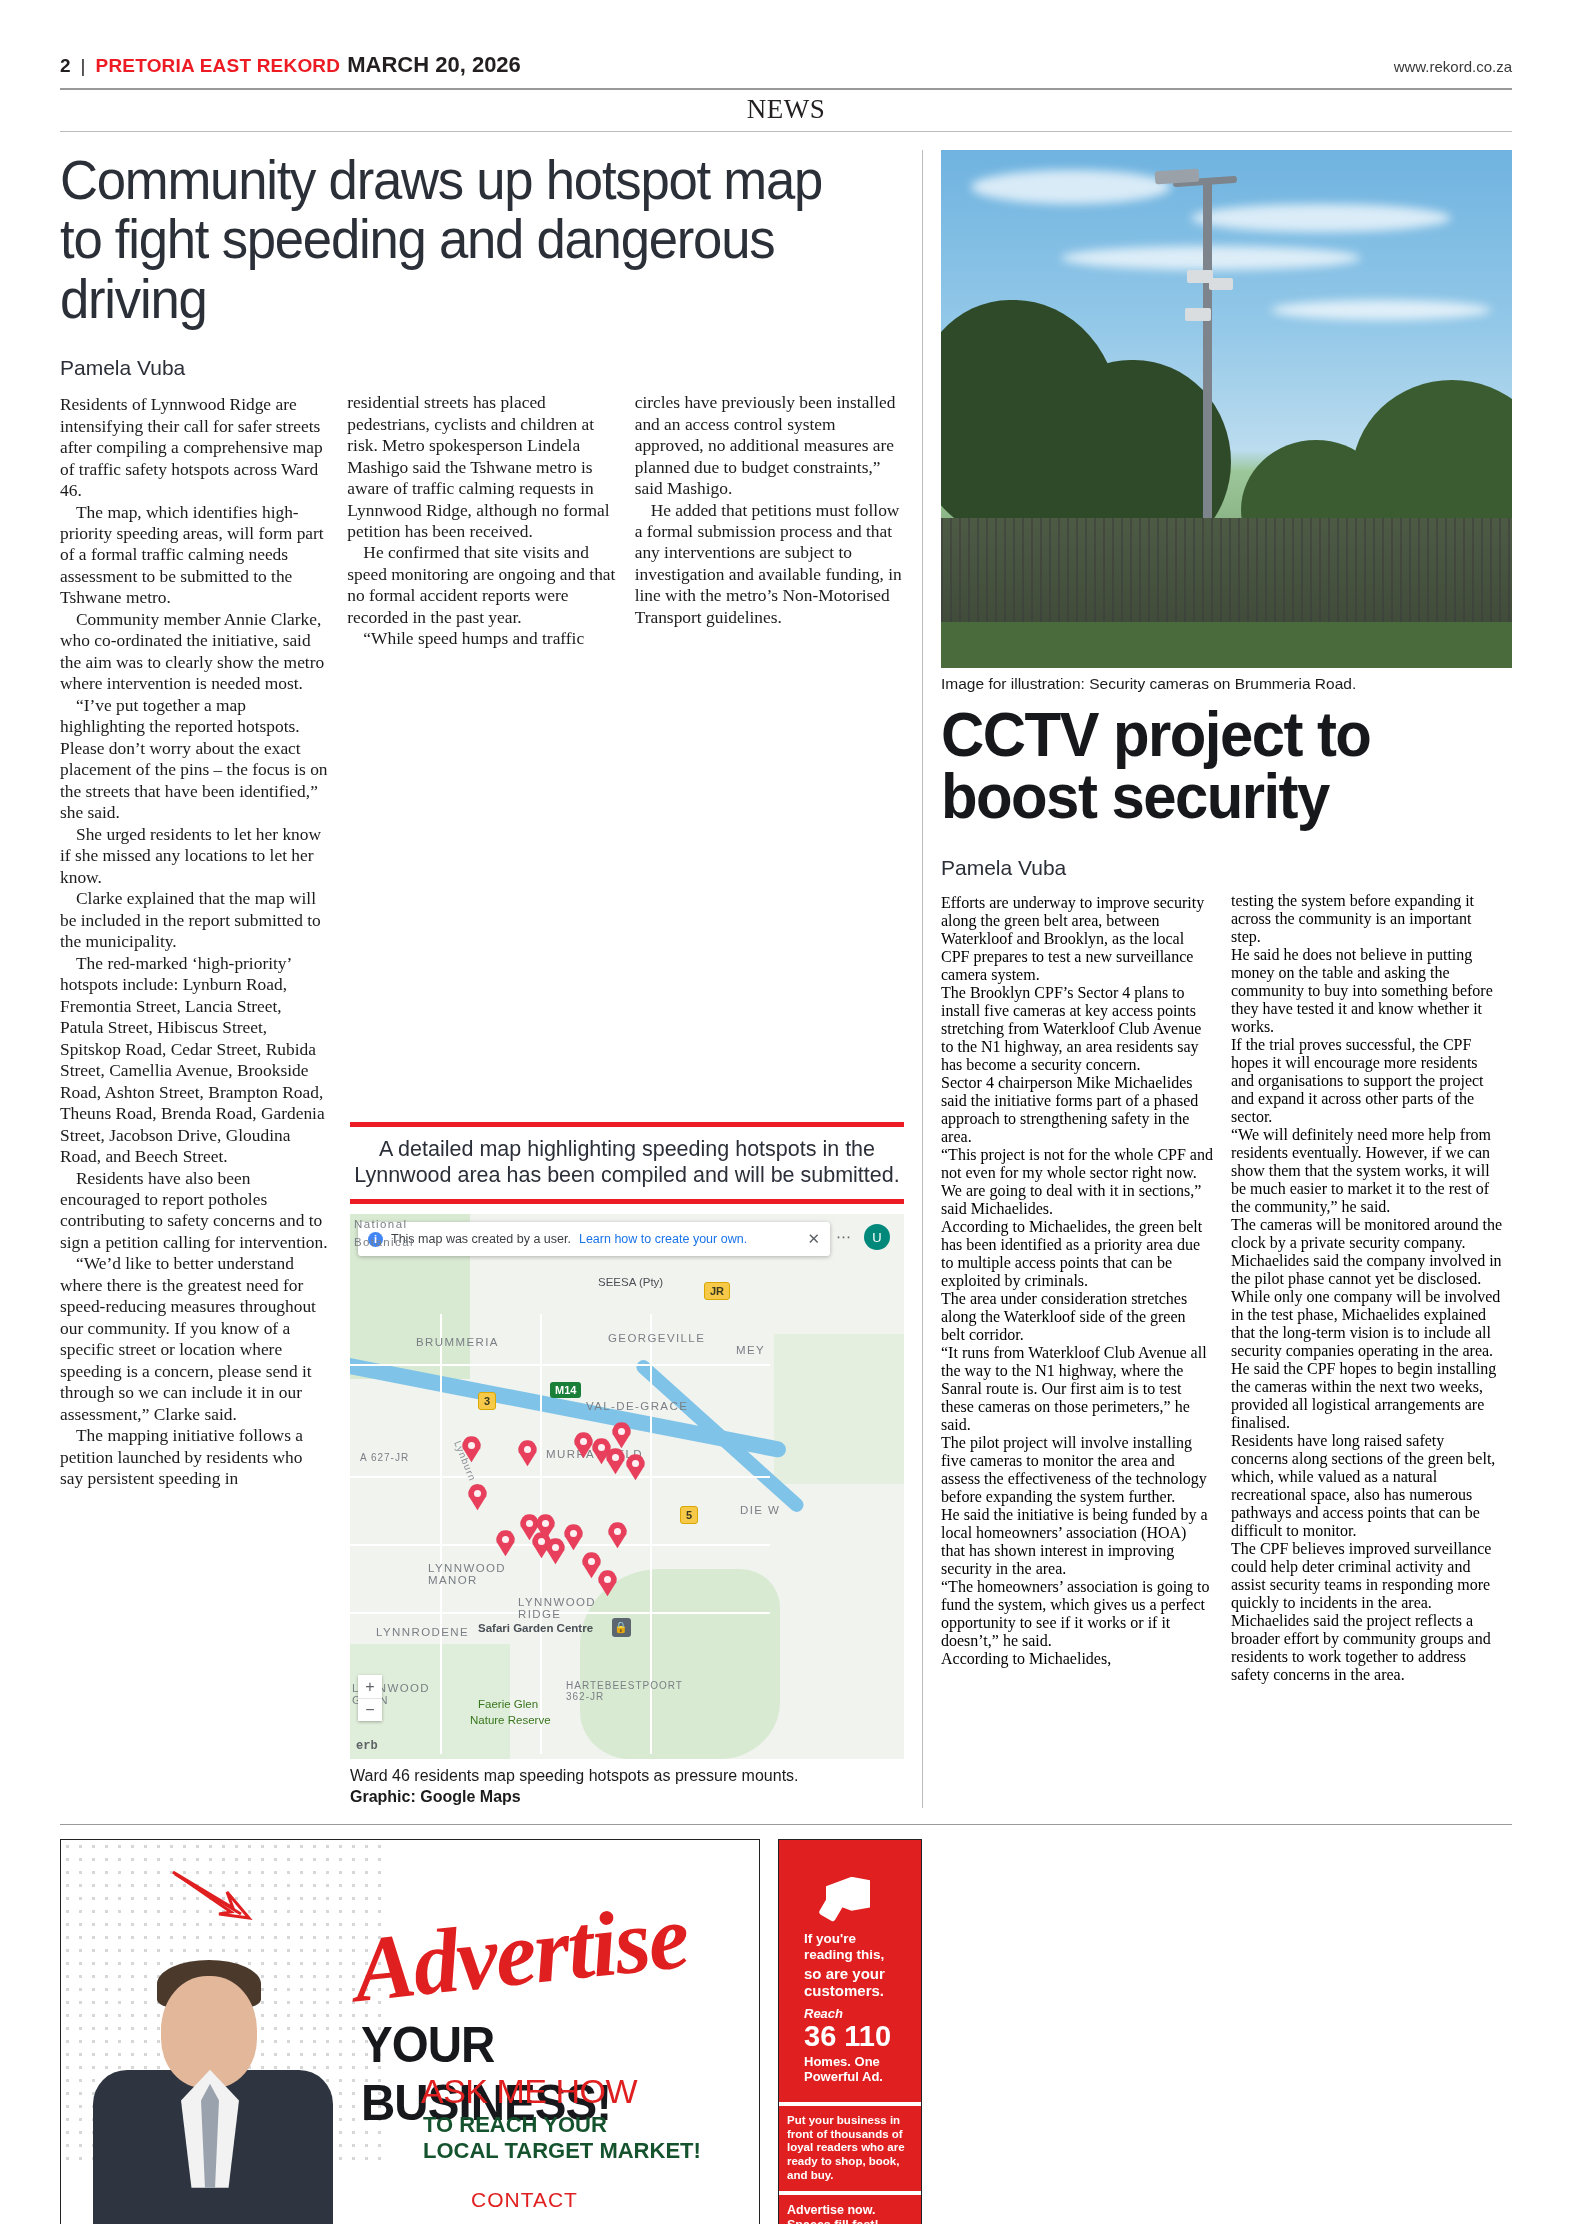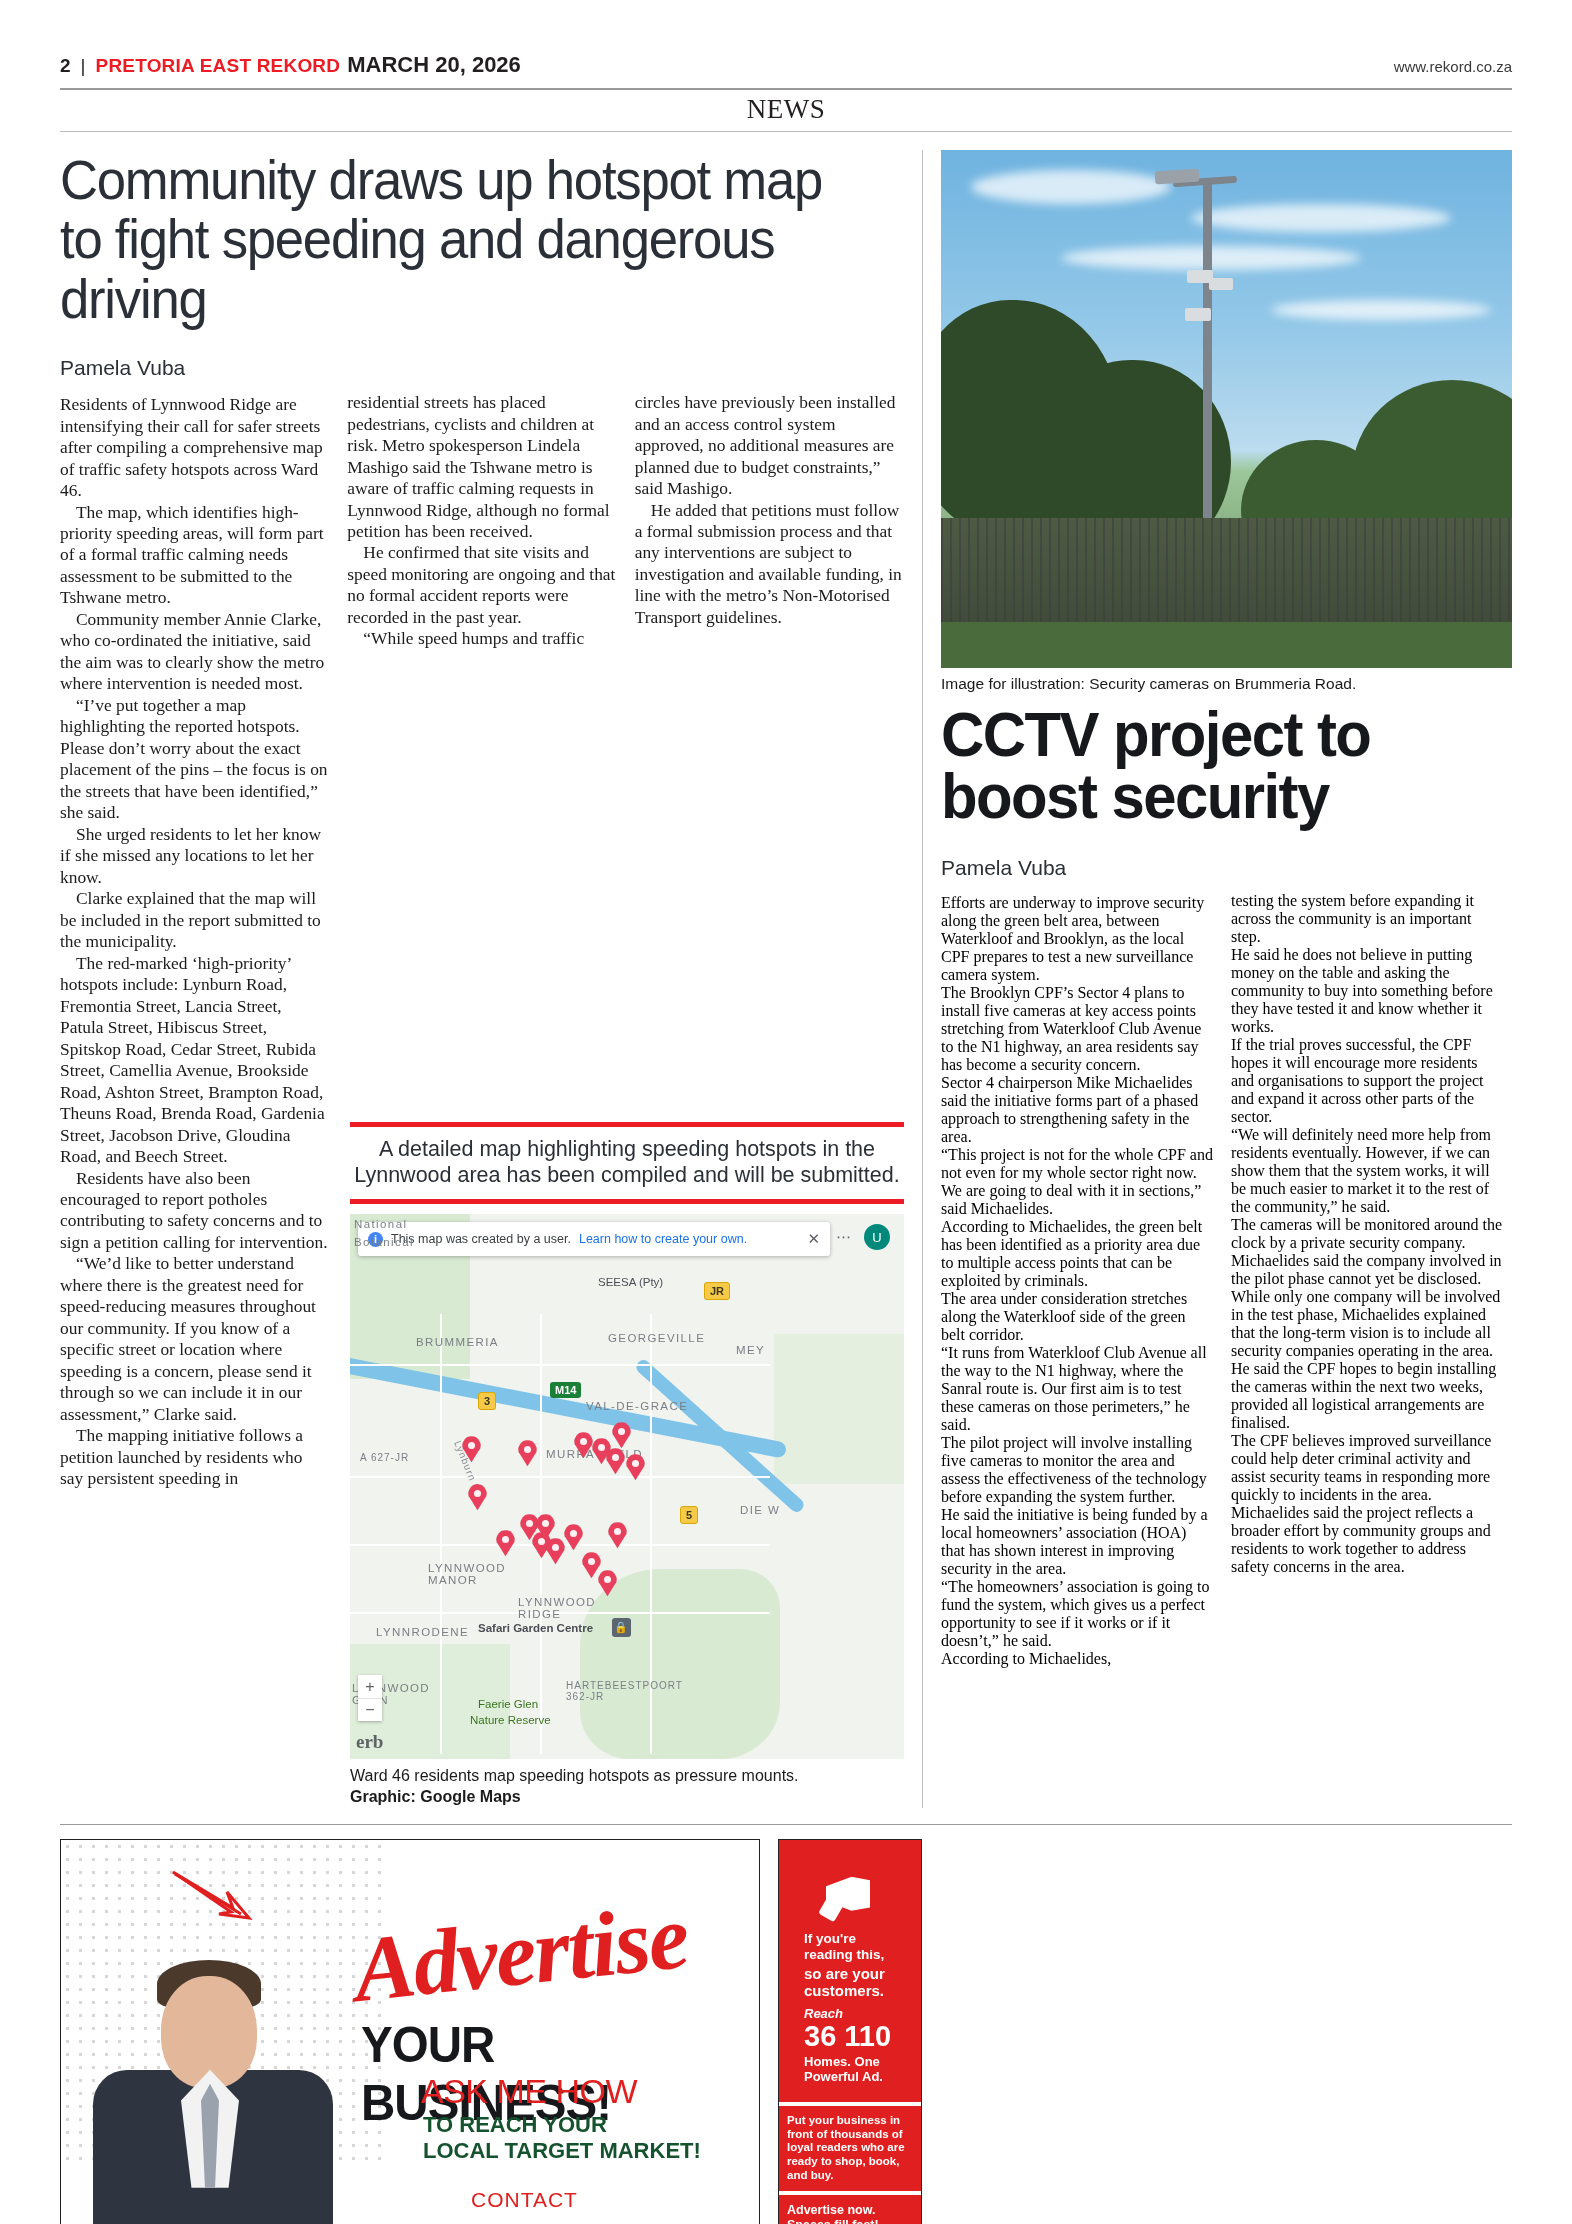--- a/index.html
+++ b/index.html
@@ -103,21 +103,21 @@
     position: absolute; width: 19px; height: 26px;
     background: #e8405c;
     border-radius: 50% 50% 50% 50% / 42% 42% 58% 58%;
     clip-path: polygon(50% 100%, 4% 46%, 0 30%, 8% 10%, 28% 0, 72% 0, 92% 10%, 100% 30%, 96% 46%);
     box-shadow: 0 1px 1px rgba(0,0,0,.25);
   }
   .pin::after { content: ""; position: absolute; left: 6px; top: 6px; width: 7px; height: 7px; border-radius: 50%; background: #fff0f3; }
   .map-zoom { position: absolute; left: 8px; bottom: 38px; width: 24px; background: #fff; box-shadow: 0 1px 3px rgba(0,0,0,.3); font-family: "Liberation Sans", sans-serif; }
   .map-zoom div { height: 23px; display: flex; align-items: center; justify-content: center; font-size: 16px; color: #5f6368; }
   .map-zoom div + div { border-top: 1px solid #e4e4e4; }
-  .map-logo { position: absolute; left: 6px; bottom: 6px; font-family: Liberation Serif, serif; font-size: 19px; color: #5f6368; font-weight: bold; }
+  .map-logo { position: absolute; left: 6px; bottom: 6px; font-family: Liberation Mono, monospace; font-size: 12px; color: #5f6368; font-weight: bold; }
   .map-lock { position: absolute; width: 19px; height: 19px; border-radius: 3px; background: #5b6670; color: #fff; font-size: 11px; display: flex; align-items: center; justify-content: center; font-family: "Liberation Sans", sans-serif; }
 
   .graphic-cap { font-family: "Liberation Sans", sans-serif; font-size: 16px; color: #1b1b1b; margin-top: 7px; line-height: 1.3; }
   .graphic-cap b { font-weight: bold; }
 
   
   .photo {
     width: 100%; height: 518px; position: relative; overflow: hidden;
     background: linear-gradient(#6fb3e0 0%, #93c8e8 34%, #bcdcef 58%, #9cc79a 62%, #5d7f4f 100%);
   }
@@ -365,20 +365,21 @@
         <div class="col2">
           <div style="height:48px"></div>
           <p>testing the system before expanding it across the community is an important step.</p>
           <p>He said he does not believe in putting money on the table and asking the community to buy into something before they have tested it and know whether it works.</p>
           <p>If the trial proves successful, the CPF hopes it will encourage more residents and organisations to support the project and expand it across other parts of the sector.</p>
           <p>“We will definitely need more help from residents eventually. However, if we can show them that the system works, it will be much easier to market it to the rest of the community,” he said.</p>
           <p>The cameras will be monitored around the clock by a private security company.</p>
           <p>Michaelides said the company involved in the pilot phase cannot yet be disclosed.</p>
           <p>While only one company will be involved in the test phase, Michaelides explained that the long-term vision is to include all security companies operating in the area.</p>
           <p>He said the CPF hopes to begin installing the cameras within the next two weeks, provided all logistical arrangements are finalised.</p>
+          <p>Residents have long raised safety concerns along sections of the green belt, which, while valued as a natural recreational space, also has numerous pathways and access points that can be difficult to monitor.</p>
           <p>The CPF believes improved surveillance could help deter criminal activity and assist security teams in responding more quickly to incidents in the area.</p>
           <p>Michaelides said the project reflects a broader effort by community groups and residents to work together to address safety concerns in the area.</p>
         </div>
       </div>
     </div>
   </div>
 
   <div class="lower-grid">
     <div class="ad-main">
       <div class="ad-dots"></div>

